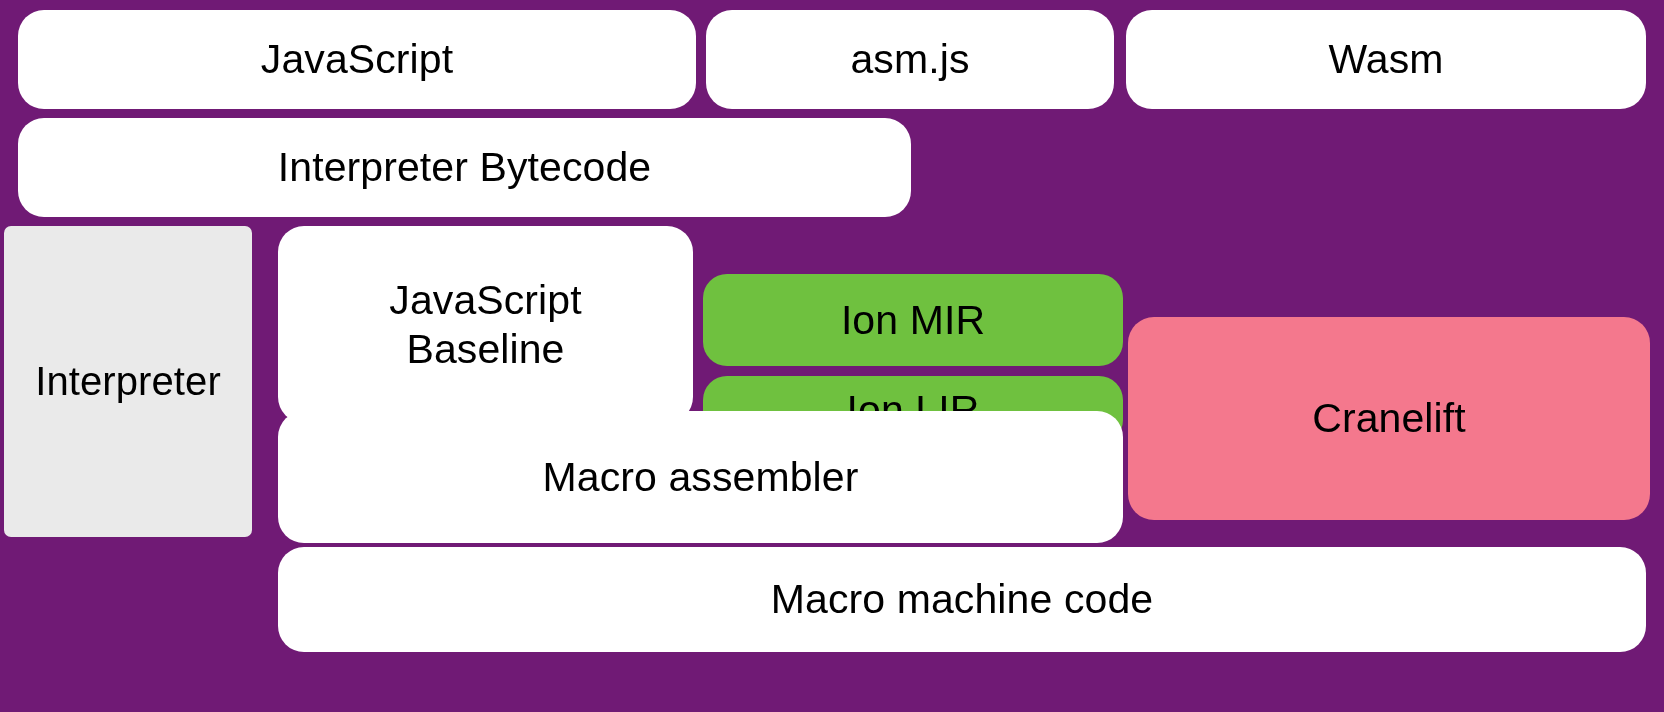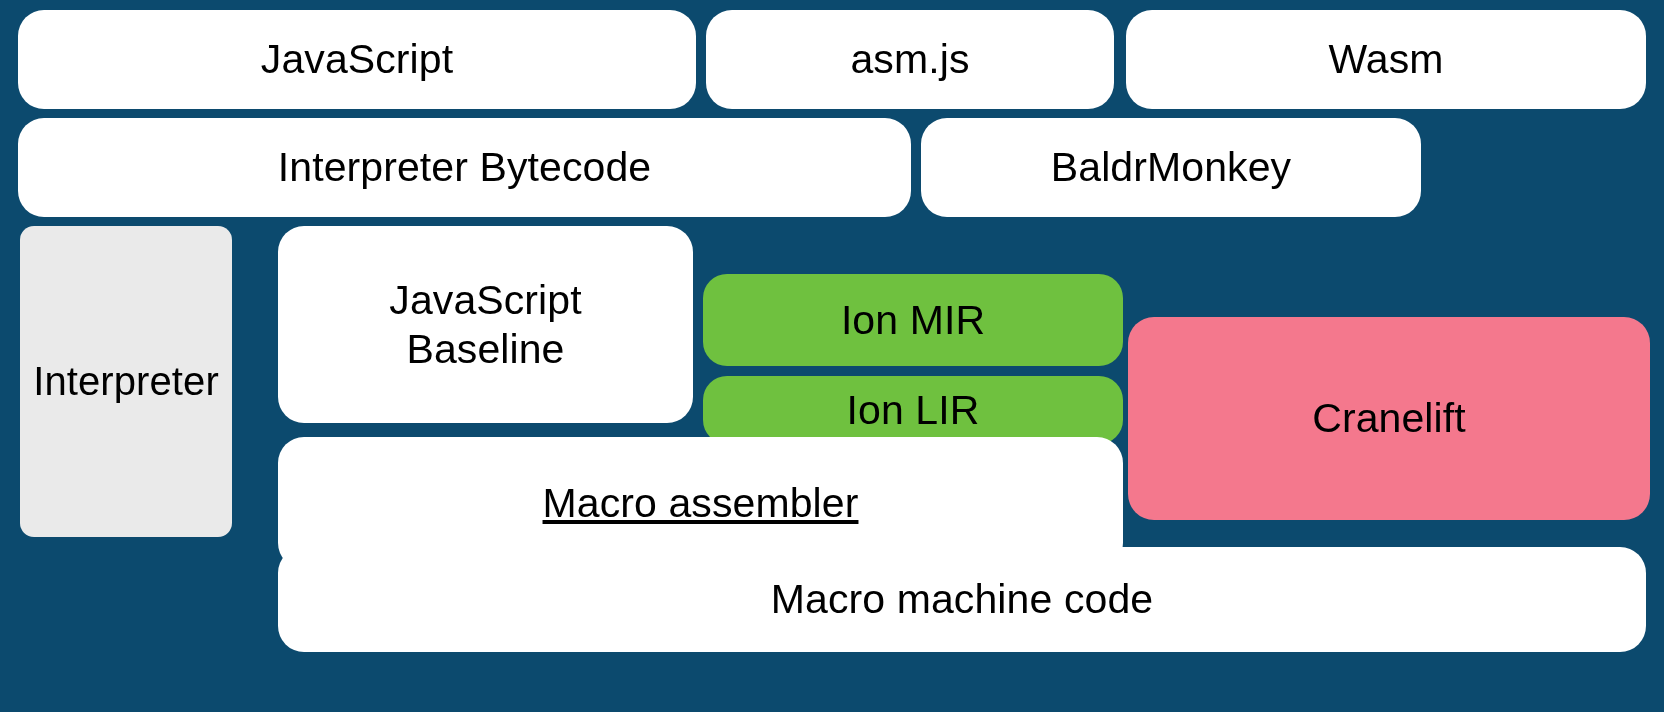--- a/index.html
+++ b/index.html
@@ -11,21 +11,21 @@
   body {
     width: 1664px;
     height: 712px;
     overflow: hidden;
     font-family: "Liberation Sans", "DejaVu Sans", sans-serif;
   }
   #diagram {
     position: relative;
     width: 1664px;
     height: 712px;
-    background: #0c4a6e;
+    background: #701a75;
   }
   .node {
     position: absolute;
     box-sizing: border-box;
     border-radius: 26px;
     display: flex;
     align-items: center;
     justify-content: center;
     text-align: center;
     color: #000000;
@@ -45,44 +45,43 @@
   
   #n-javascript      { left: 18px;   top: 10px;  width: 678px;  height: 99px; }
   #n-asmjs           { left: 706px;  top: 10px;  width: 408px;  height: 99px; }
   #n-wasm            { left: 1126px; top: 10px;  width: 520px;  height: 99px; }
 
   
   #n-js-bytecode     { left: 18px;   top: 118px; width: 893px;  height: 99px; }
   #n-baldrmonkey     { left: 921px;  top: 118px; width: 500px;  height: 99px; }
 
   
-  #n-interpreter     { left: 20px;   top: 226px; width: 212px;  height: 311px; border-radius: 14px; font-size: 40px; }
+  #n-interpreter     { left: 4px;   top: 226px; width: 248px;  height: 311px; border-radius: 7px; font-size: 40px; }
   #n-js-baseline     { left: 278px;  top: 226px; width: 415px;  height: 197px; }
   #n-ion-mir         { left: 703px;  top: 226px; width: 420px;  height: 92px;  border-radius: 24px; }
   #n-ion-lir         { left: 703px;  top: 328px; width: 420px;  height: 68px;  border-radius: 24px; }
   #n-cranelift       { left: 1128px; top: 317px; width: 522px;  height: 203px; }
-  #n-macro-assembler { left: 278px;  top: 437px; width: 845px;  height: 132px; text-decoration: underline; }
+  #n-macro-assembler { left: 278px;  top: 411px; width: 845px;  height: 132px; }
 
   
   #n-native-code     { left: 278px;  top: 547px; width: 1368px; height: 105px; }
 </style>
 </head>
 <body>
 
 <div id="diagram">
 
   <div class="node fill-white" id="n-javascript">JavaScript</div>
 
   <div class="node fill-white" id="n-asmjs">asm.js</div>
 
   <div class="node fill-white" id="n-wasm">Wasm</div>
 
   <div class="node fill-white" id="n-js-bytecode">Interpreter Bytecode</div>
 
-  <div class="node fill-white" id="n-baldrmonkey">BaldrMonkey</div>
 
   <div class="node fill-grey" id="n-interpreter">Interpreter</div>
 
   <div class="node fill-white" id="n-js-baseline">JavaScript
 Baseline</div>
 
   <div class="node fill-green" id="n-ion-mir">Ion MIR</div>
 
   <div class="node fill-green" id="n-ion-lir">Ion LIR</div>
 

